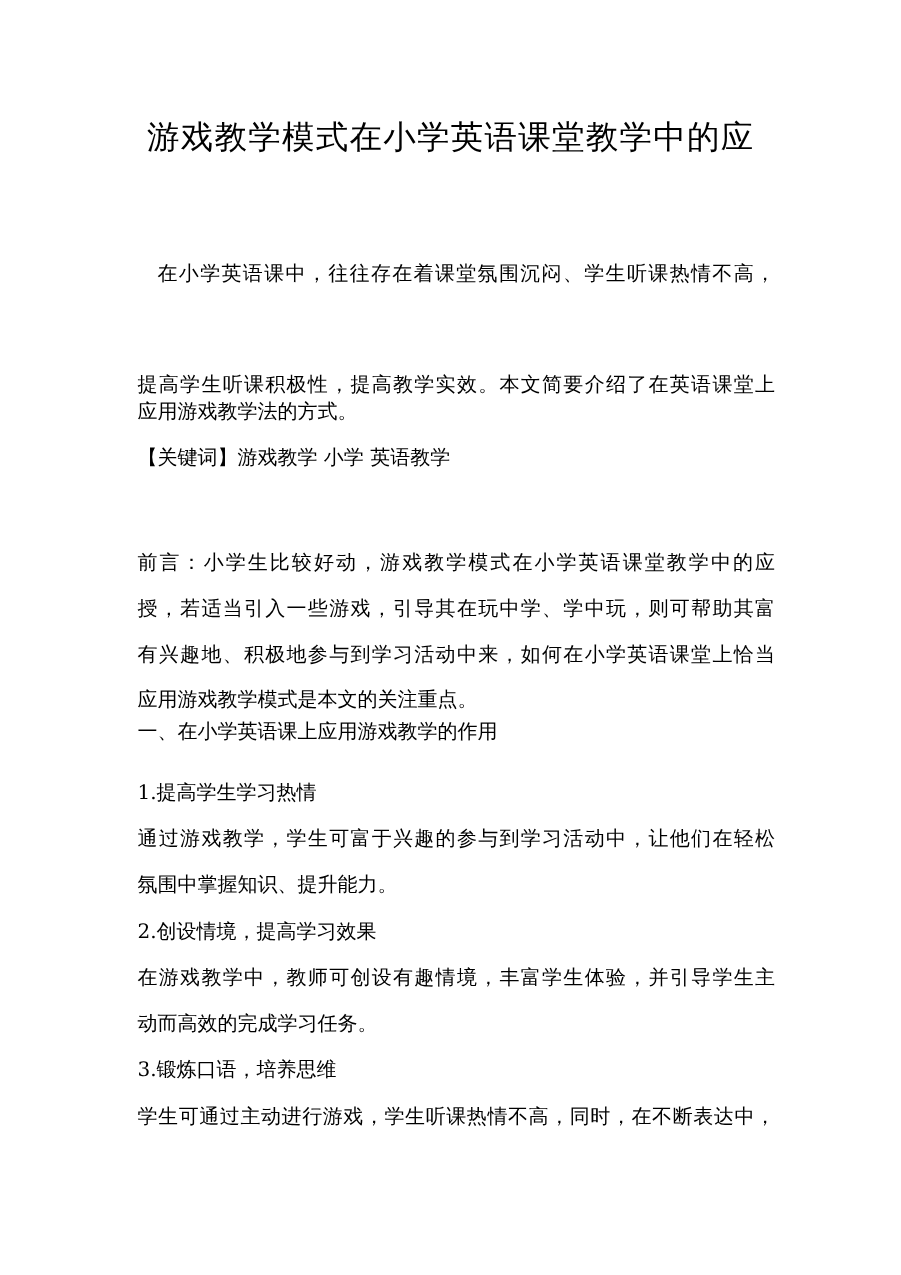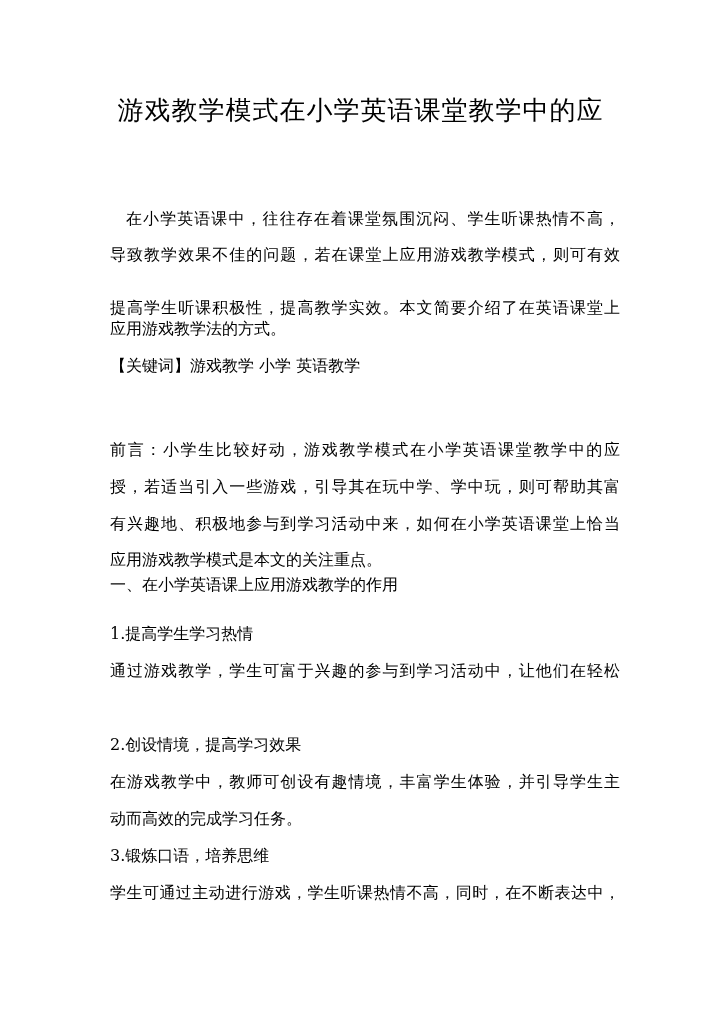--- a/index.html
+++ b/index.html
@@ -51,35 +51,35 @@
     }
   </style>
 </head>
 <body>
 
 <div class="page">
 
   <div class="title" style="top:92px;">游戏教学模式在小学英语课堂教学中的应</div>
 
   <div class="line indent" style="top:207px;">在小学英语课中，往往存在着课堂氛围沉闷、学生听课热情不高，</div>
-  <div class="line" style="top:243px;">导致教学效果不佳的问题，若在课堂上应用游戏教学模式，则可有效</div>
   <div class="line" style="top:296px;">提高学生听课积极性，提高教学实效。本文简要介绍了在英语课堂上</div>
   <div class="line last" style="top:354px;">【关键词】游戏教学  小学  英语教学</div>
 
   <div class="line last" style="top:317px;">应用游戏教学法的方式。</div>
 
   <div class="line" style="top:438px;">前言：小学生比较好动，游戏教学模式在小学英语课堂教学中的应</div>
   <div class="line" style="top:475px;">授，若适当引入一些游戏，引导其在玩中学、学中玩，则可帮助其富</div>
   <div class="line" style="top:512px;">有兴趣地、积极地参与到学习活动中来，如何在小学英语课堂上恰当</div>
   <div class="line last" style="top:548px;">应用游戏教学模式是本文的关注重点。</div>
 
   <div class="line last" style="top:573px;">一、在小学英语课上应用游戏教学的作用</div>
 
   <div class="line last" style="top:622px;">1.提高学生学习热情</div>
   <div class="line" style="top:659px;">通过游戏教学，学生可富于兴趣的参与到学习活动中，让他们在轻松</div>
+  <div class="line last" style="top:696px;">氛围中掌握知识、提升能力。</div>
 
   <div class="line last" style="top:733px;">2.创设情境，提高学习效果</div>
   <div class="line" style="top:770px;">在游戏教学中，教师可创设有趣情境，丰富学生体验，并引导学生主</div>
   <div class="line last" style="top:807px;">动而高效的完成学习任务。</div>
 
   <div class="line last" style="top:844px;">3.锻炼口语，培养思维</div>
   <div class="line" style="top:881px;">学生可通过主动进行游戏，学生听课热情不高，同时，在不断表达中，</div>
 
 </div>
 

